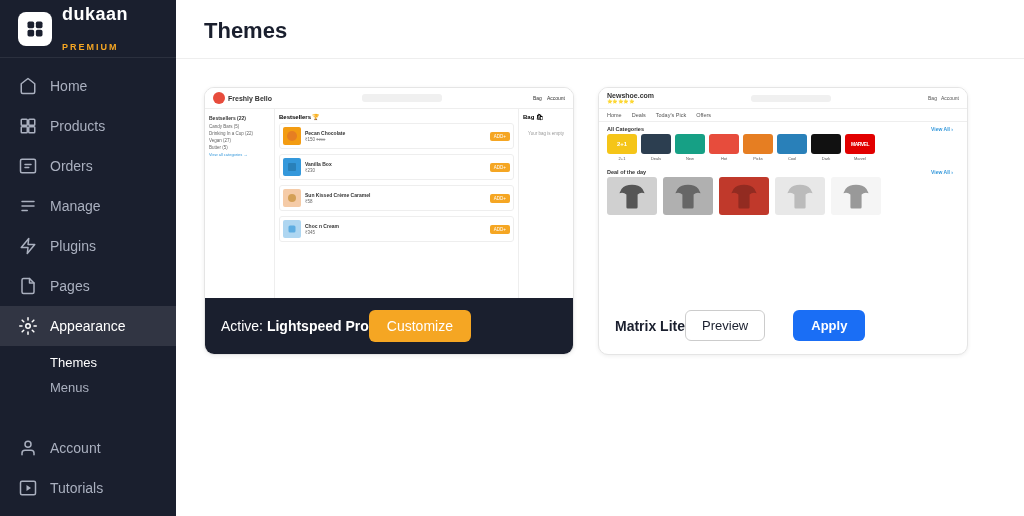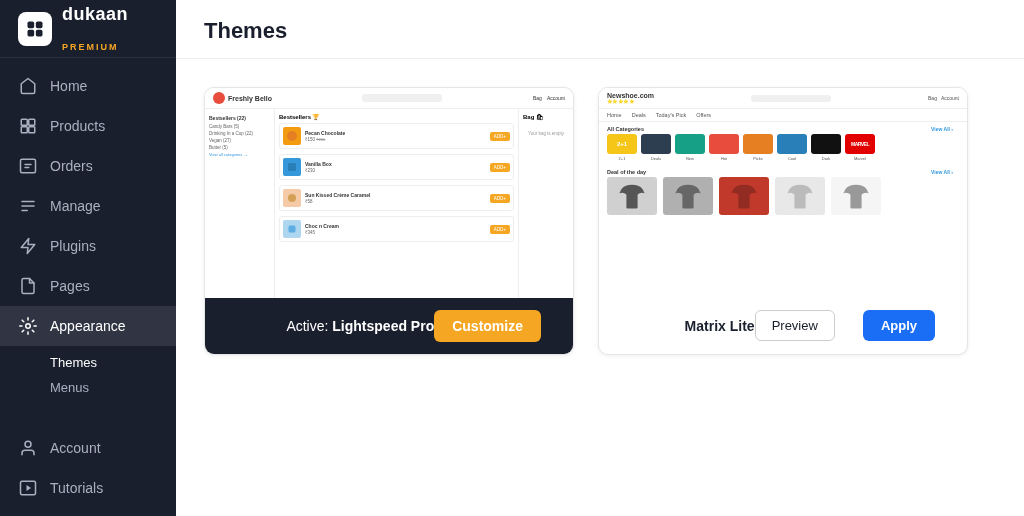--- a/index.html
+++ b/index.html
@@ -143,38 +143,38 @@
     .lp-product-img.blue { background: #3498db; }
     .lp-product-info { flex: 1; }
     .lp-product-name { font-size: 5px; font-weight: 600; color: #333; }
     .lp-product-price { font-size: 4.5px; color: #666; }
     .lp-add-btn { font-size: 4.5px; background: #f5a623; color: #fff; padding: 2px 4px; border-radius: 2px; }
     .lp-cart { width: 55px; border-left: 1px solid #eee; padding: 4px; }
     .lp-cart-title { font-size: 6px; font-weight: 700; padding-bottom: 3px; }
     .lp-cart-empty { font-size: 4.5px; color: #999; text-align: center; margin-top: 8px; }
 
     .theme-card-bottom {
-      padding: 12px 32px;
-      display: flex;
-      align-items: center;
-      justify-content: flex-end;
+      padding: 12px 16px;
+      display: flex;
+      align-items: center;
+      justify-content: flex-start;
     }
     .theme-card-bottom.active-bottom {
       background: #1a1f2e;
     }
     .active-label { font-size: 14px; color: #fff; }
     .active-label strong { font-weight: 700; }
     .customize-btn {
       background: #f5a623;
       color: #fff;
       border: none;
       border-radius: 6px;
       padding: 8px 18px;
       font-size: 14px;
-      font-weight: 700;
+      font-weight: 400;
       cursor: pointer;
     }
     .theme-name { font-size: 14px; font-weight: 700; color: #1a1f2e; }
     .theme-actions { display: flex; gap: 28px; }
     .preview-btn {
       background: #fff;
       color: #1a1f2e;
       border: 1px solid #ccc;
       border-radius: 6px;
       padding: 7px 16px;

